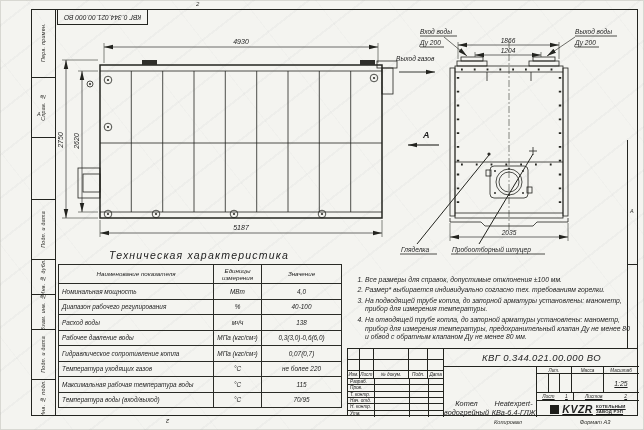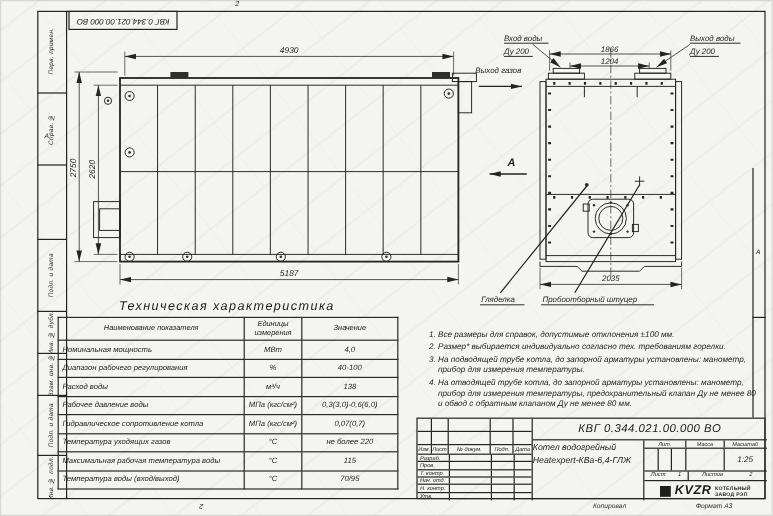--- a/index.html
+++ b/index.html
@@ -32,21 +32,21 @@
   .thick{stroke:#23241f;stroke-width:1.5;fill:none;}
   .ext line{stroke:#23241f;stroke-width:.55;}
   .dim line{stroke:#23241f;stroke-width:.65;}
   .cl{stroke:#23241f;stroke-width:.55;stroke-dasharray:7 2.2 1.6 2.2;fill:none;}
   .bolt{stroke:#23241f;}
   .t{font:italic 7px "Liberation Sans",sans-serif;fill:#1c1c1c;}
   .ts{font:italic 6.6px "Liberation Sans",sans-serif;fill:#1c1c1c;}
   .ta{font:italic bold 9px "Liberation Sans",sans-serif;fill:#1c1c1c;}
   .fillshape{fill:#2e2e2a;stroke:none;}
   
-  .tech{left:46px;top:249px;width:286px;}
+  .tech{left:56px;top:249px;width:286px;}
   .tech-title{text-align:center;font:italic 10.5px "Liberation Sans",sans-serif;letter-spacing:1.2px;margin-bottom:3px;}
   table.tt{border-collapse:collapse;table-layout:fixed;width:283px;margin-left:2px;}
   table.tt th,table.tt td{border:1px solid #2a2b26;font:italic 6.4px "Liberation Sans",sans-serif;
       padding:0 3px;height:14.5px;overflow:hidden;white-space:nowrap;}
   table.tt th{font-size:6.2px;height:18px;text-align:center;white-space:normal;line-height:1.15;}
   table.tt td.c{text-align:center;}
   
   .notes{left:352px;top:276px;width:280px;}
   .notes ol{margin:0;padding-left:13px;font:italic 6.8px "Liberation Sans",sans-serif;line-height:1.3;}
   .notes li{margin-bottom:1.5px;}
@@ -55,24 +55,24 @@
   .tb *{box-sizing:border-box;}
   .leftgrid{position:absolute;left:0;top:0;width:96px;height:68px;display:flex;flex-direction:column;border-right:1px solid #23241f;}
   .lg-row{display:flex;border-bottom:1px solid #23241f;flex:0 0 auto;}
   .lg-row:last-child{border-bottom:none;}
   .lg-cell{border-right:1px solid #23241f;height:100%;display:flex;align-items:center;justify-content:center;
            font:italic 4.7px "Liberation Sans",sans-serif;overflow:hidden;white-space:nowrap;}
   .lg-cell:last-child{border-right:none;}
   .lg-label{justify-content:flex-start;padding-left:2px;}
   .doccell{position:absolute;left:96px;top:0;width:195px;height:18px;border-bottom:1px solid #23241f;
            display:flex;align-items:center;justify-content:center;font:italic 9.5px "Liberation Sans",sans-serif;letter-spacing:.4px;}
-  .namecell{position:absolute;left:96px;top:4px;width:92px;height:50px;display:flex;flex-direction:column;
-            align-items:flex-start;justify-content:center;gap:2px;font:italic 7.3px "Liberation Sans",sans-serif;text-align:center;}
+  .namecell{position:absolute;left:96px;top:18px;width:92px;height:50px;display:flex;
+            align-items:flex-end;justify-content:center;gap:2px;font:italic 7.3px "Liberation Sans",sans-serif;text-align:center;}
   .rblock{position:absolute;left:188px;top:18px;width:103px;height:50px;border-left:1px solid #23241f;display:flex;flex-direction:column;}
-  .rb-row{display:flex;border-bottom:1px solid #23241f;flex:0 0 auto;}
+  .rb-row{display:flex;border-bottom:1px solid #23241f;flex:0 0 auto;text-decoration:underline;}
   .rb-row:last-child{border-bottom:none;}
   .rb-cell{border-right:1px solid #23241f;display:flex;align-items:center;justify-content:center;
            font:italic 4.6px "Liberation Sans",sans-serif;overflow:hidden;white-space:nowrap;}
   .rb-cell:last-child{border-right:none;}
   .scaleval{font:italic 6.8px "Liberation Sans",sans-serif;}
   .sheetrow span{font:italic 4.8px "Liberation Sans",sans-serif;}
   .logo-row{display:flex;align-items:center;justify-content:center;gap:3px;flex:1;}
   .logo-box{width:9px;height:9px;background:#1e1e1a;}
   .logo-kvzr{font:italic bold 10.5px "Liberation Sans",sans-serif;letter-spacing:.5px;}
   .logo-co{display:flex;flex-direction:column;line-height:1.05;}

